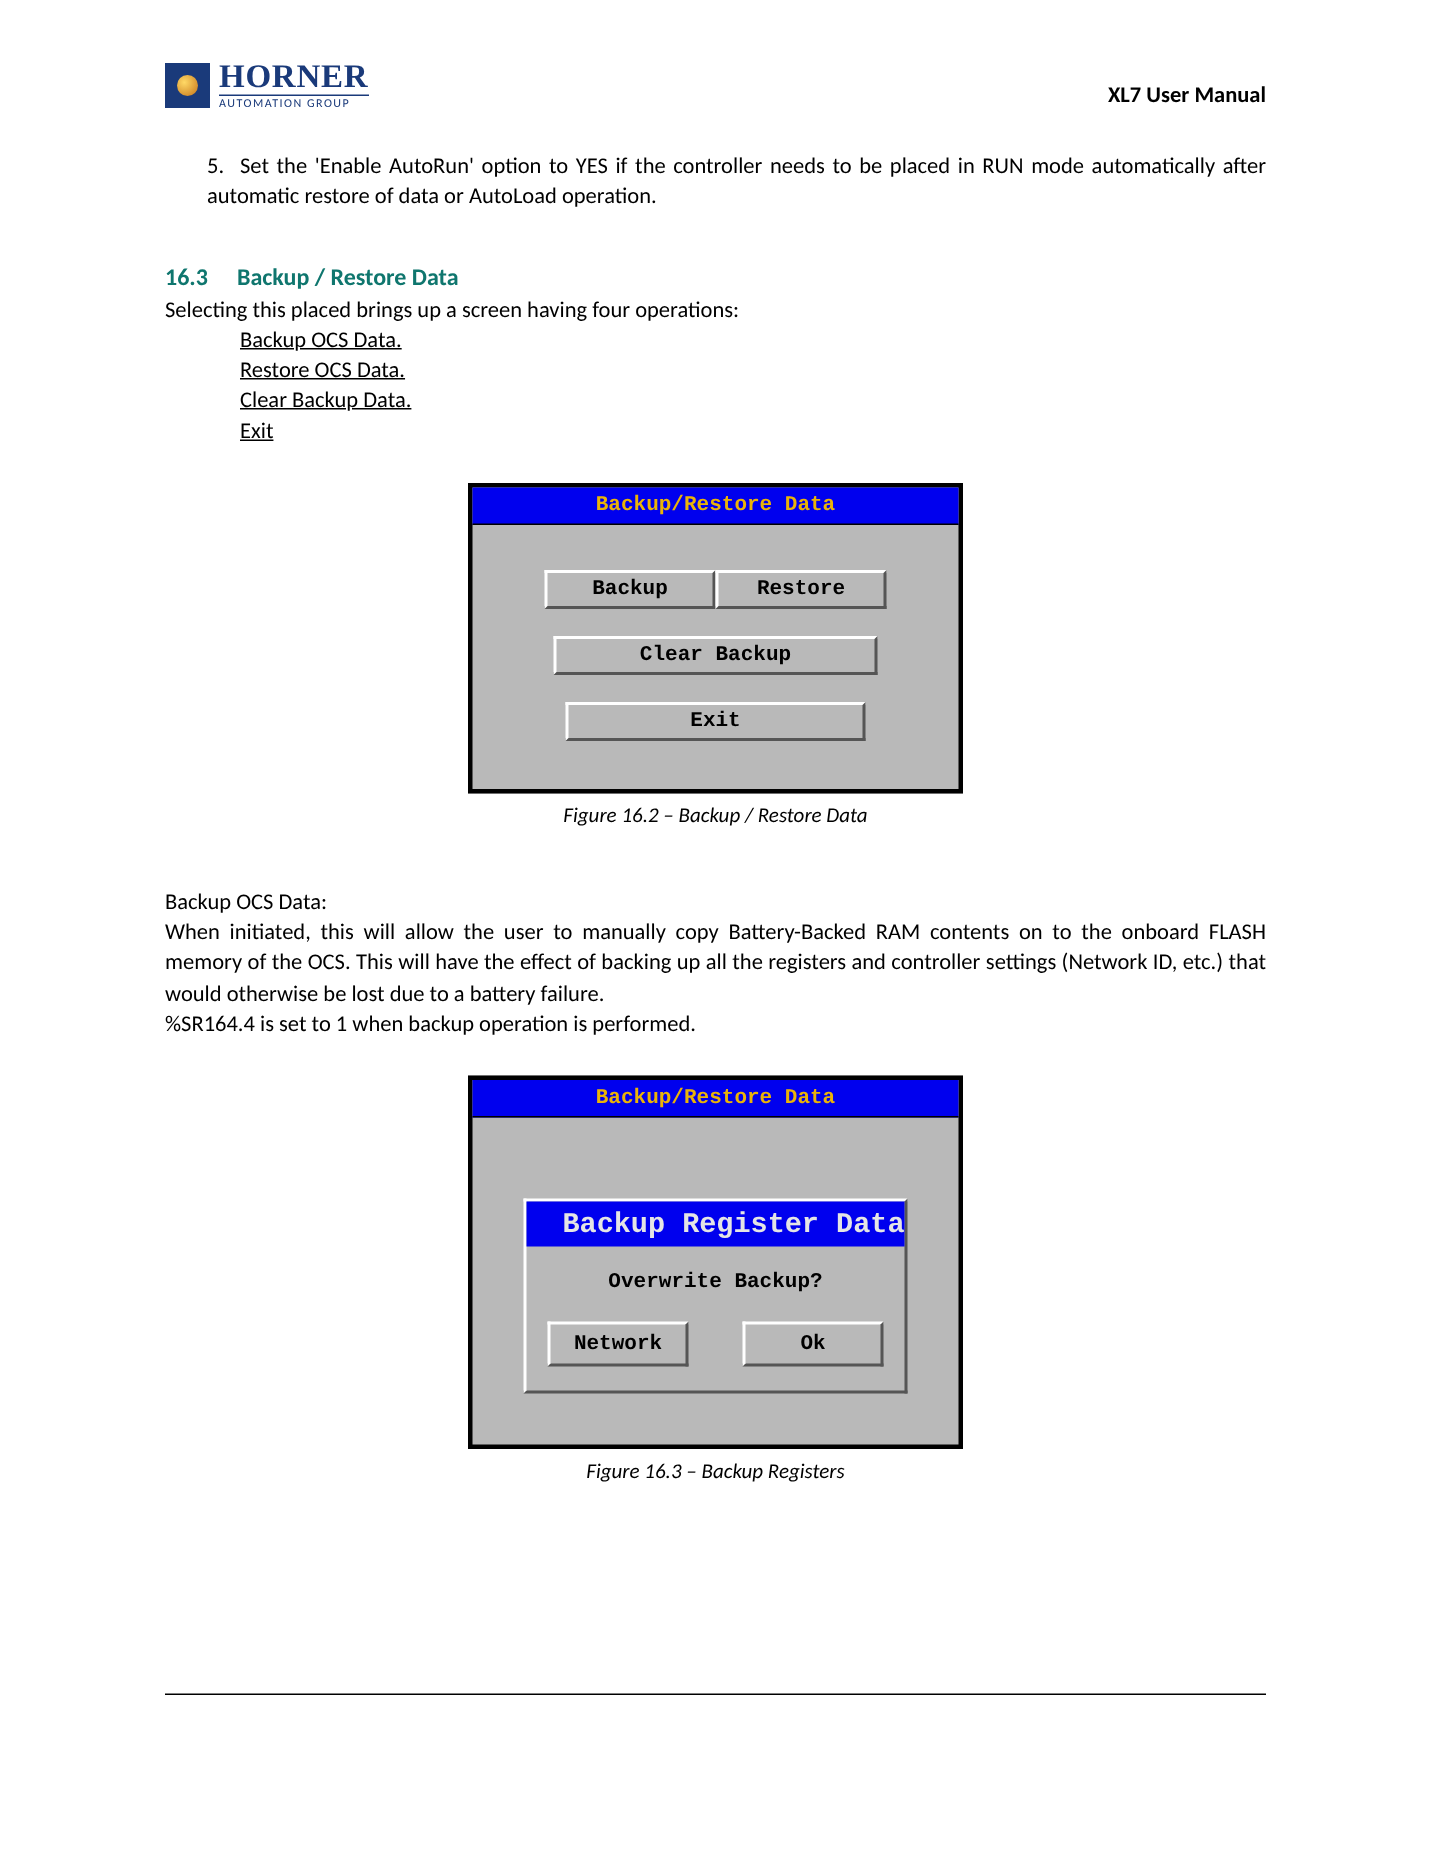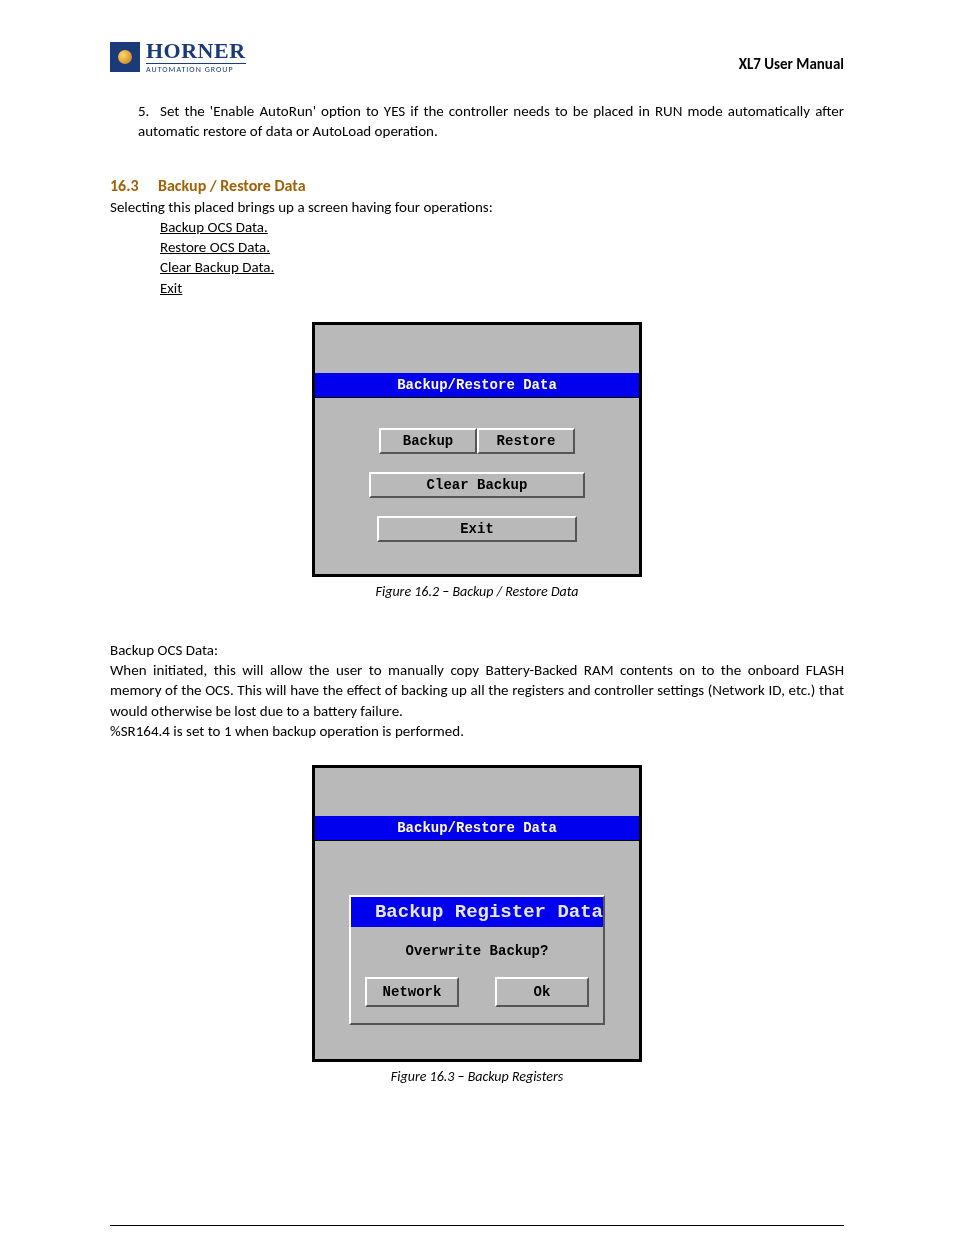--- a/index.html
+++ b/index.html
@@ -66,21 +66,21 @@
   }
   .numbered {
     margin-left: 28px;
     text-align: justify;
   }
   .num-label {
     display: inline-block;
     width: 22px;
   }
   .section-heading {
-    color: #a16207;
+    color: #0f766e;
     font-weight: bold;
     font-size: 16px;
     margin-top: 34px;
     margin-bottom: 2px;
   }
   .section-num { display:inline-block; width:48px; }
   .body-text {
     font-size: 15px;
     line-height: 1.35;
   }
@@ -104,28 +104,27 @@
   }
   
   .device-screen {
     width: 330px;
     border: 3px solid #000;
     background: #b9b9b9;
     box-sizing: border-box;
   }
   .title-bar {
     background: #0000ee;
-    color: #fef9c3;
+    color: #eab308;
     font-family: 'Courier New', monospace;
     font-weight: bold;
     text-align: center;
     padding: 4px 0;
     font-size: 14px;
     border-bottom: 1px solid #000;
-    margin-top: 48px;
   }
   .screen-body {
     padding: 30px 18px 28px 18px;
   }
   .btn-row {
     display: flex;
     justify-content: center;
     gap: 0;
     margin-bottom: 18px;
   }
@@ -135,21 +134,21 @@
     font-size: 14px;
     background: #b9b9b9;
     border: 2px solid;
     border-color: #fff #555 #555 #fff;
     height: 26px;
     display: flex;
     align-items: center;
     justify-content: center;
     box-sizing: border-box;
   }
-  .w-half { width: 98px; }
+  .w-half { width: 114px; }
   .w-full { width: 216px; }
   .w-full2 { width: 200px; }
   .dialog-box {
     border: 2px solid;
     border-color: #fff #555 #555 #fff;
     margin: 4px;
   }
   .dialog-title {
     background: #0000ee;
     color: #e5e5e5;

